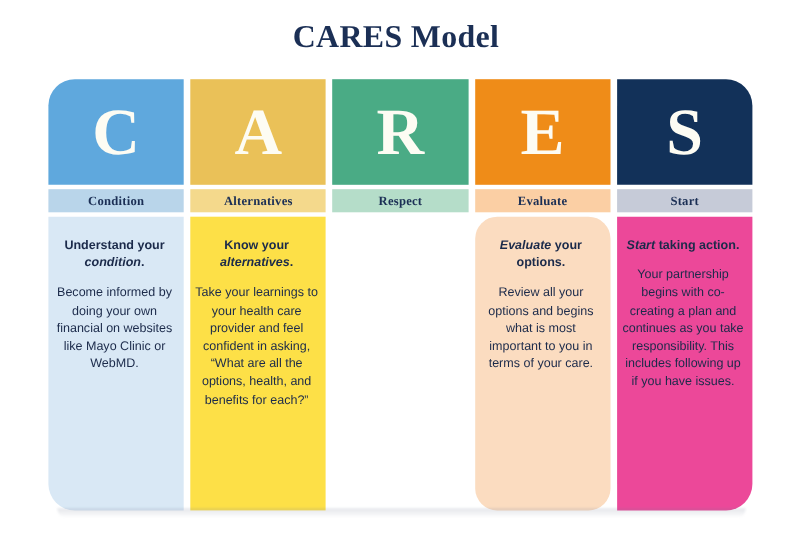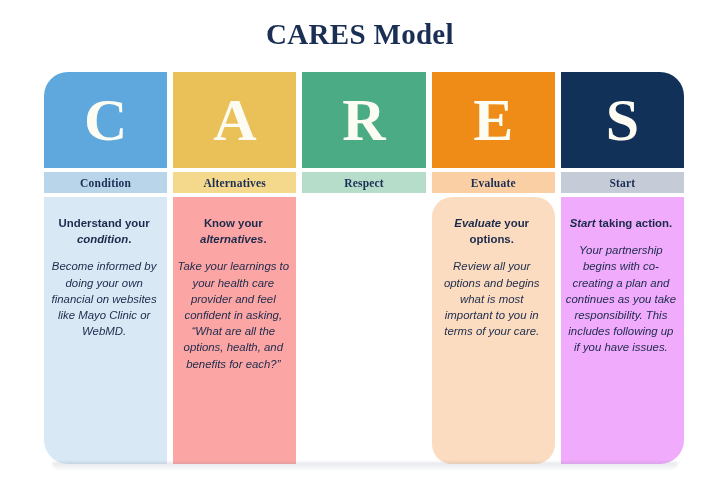--- a/index.html
+++ b/index.html
@@ -97,21 +97,20 @@
   .col:last-child  .body-cell { border-bottom-right-radius: 24px; }
 
   .lead {
     font-weight: bold;
     margin: 0 0 11px 0;
   }
   .lead em { font-style: italic; }
 
   .detail {
     margin: 0;
-    font-style: italic;
   }
 
   .shadow {
     position: absolute;
     left: 52px;
     top: 462px;
     width: 626px;
     height: 9px;
     background: linear-gradient(to bottom, rgba(120,130,150,0.20), rgba(120,130,150,0.0));
     border-bottom-left-radius: 16px;
@@ -133,21 +132,21 @@
       <div class="header-cell" style="background: rgb(185, 213, 234);">Condition</div>
       <div class="body-cell" style="background: rgb(217, 232, 245);">
         <p class="lead"><span>Understand your </span><em>condition</em><span>.</span></p>
         <p class="detail">Become informed by doing your own financial on websites like Mayo Clinic or WebMD.</p>
       </div>
     </div>
 
     <div class="col">
       <div class="letter-cell" style="background: rgb(234, 193, 88);">A</div>
       <div class="header-cell" style="background: rgb(244, 217, 140);">Alternatives</div>
-      <div class="body-cell" style="background: #fca5a5;">
+      <div class="body-cell" style="background: #fde047;">
         <p class="lead"><span>Know your </span><em>alternatives</em><span>.</span></p>
         <p class="detail">Take your learnings to your health care provider and feel confident in asking, “What are all the options, health, and benefits for each?”</p>
       </div>
     </div>
 
     <div class="col">
       <div class="letter-cell" style="background: rgb(74, 171, 133);">R</div>
       <div class="header-cell" style="background: rgb(181, 221, 201);">Respect</div>
     </div>
 
@@ -156,21 +155,21 @@
       <div class="header-cell" style="background: rgb(251, 207, 164);">Evaluate</div>
       <div class="body-cell" style="background: rgb(251, 220, 192); border-radius: 20px;">
         <p class="lead"><span></span><em>Evaluate</em><span> your options.</span></p>
         <p class="detail">Review all your options and begins what is most important to you in terms of your care.</p>
       </div>
     </div>
 
     <div class="col">
       <div class="letter-cell" style="background: rgb(18, 49, 89);">S</div>
       <div class="header-cell" style="background: rgb(198, 203, 216);">Start</div>
-      <div class="body-cell" style="background: #f0abfc;">
+      <div class="body-cell" style="background: #ec4899;">
         <p class="lead"><span></span><em>Start</em><span> taking action.</span></p>
         <p class="detail">Your partnership begins with co-creating a plan and continues as you take responsibility. This includes following up if you have issues.</p>
       </div>
     </div>
 
   </div>
 
   <div class="shadow"></div>
 
 </div>

